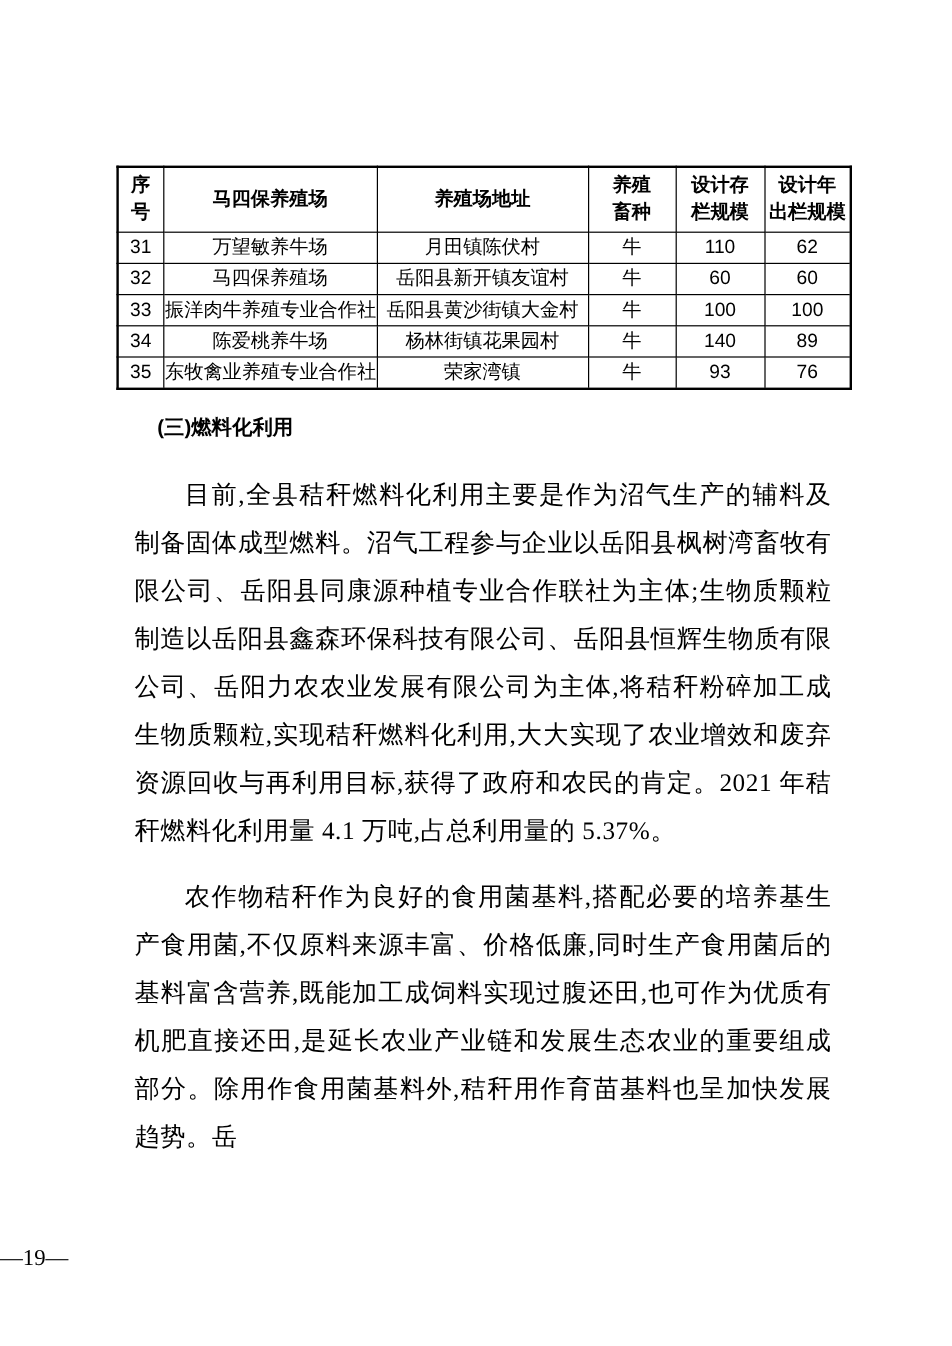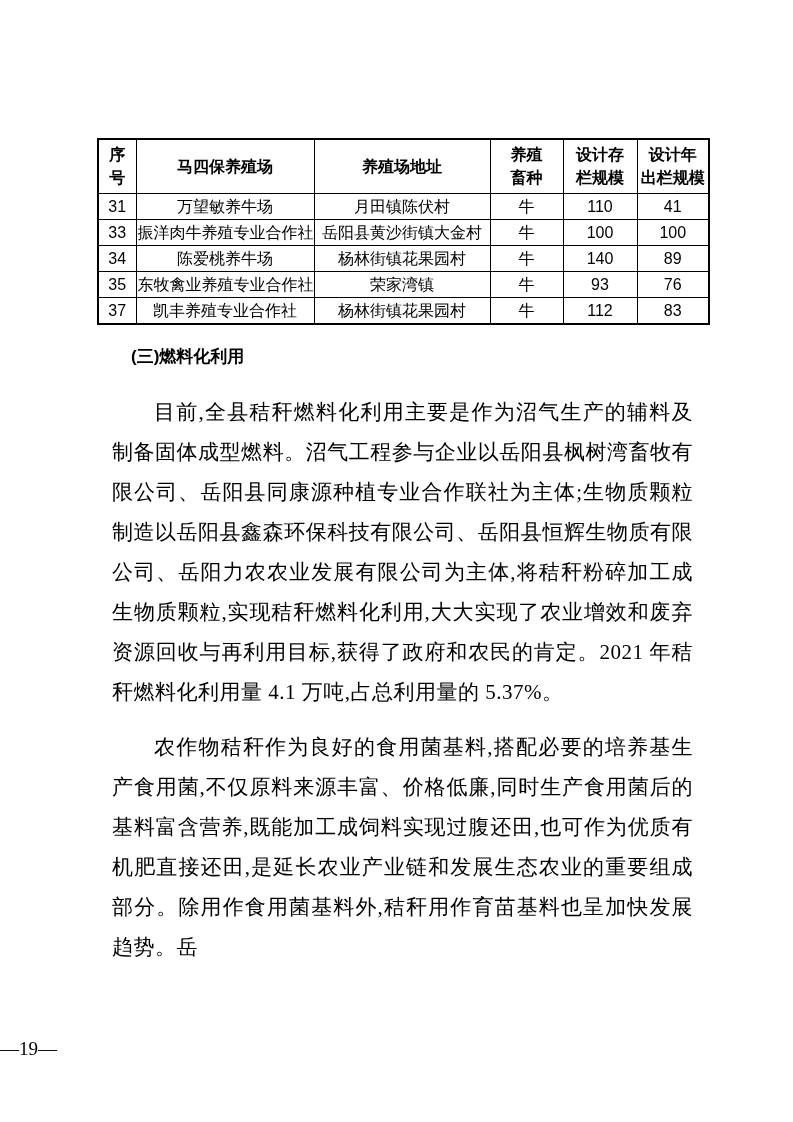--- a/index.html
+++ b/index.html
@@ -104,21 +104,29 @@
 出栏规模</th>
         </tr>
       </thead>
       <tbody>
         <tr>
           <td>31</td>
           <td>万望敏养牛场</td>
           <td>月田镇陈伏村</td>
           <td>牛</td>
           <td>110</td>
-          <td>41</td>
+          <td>62</td>
+        </tr>
+        <tr>
+          <td>32</td>
+          <td>马四保养殖场</td>
+          <td>岳阳县新开镇友谊村</td>
+          <td>牛</td>
+          <td>60</td>
+          <td>60</td>
         </tr>
         <tr>
           <td>33</td>
           <td>振洋肉牛养殖专业合作社</td>
           <td>岳阳县黄沙街镇大金村</td>
           <td>牛</td>
           <td>100</td>
           <td>100</td>
         </tr>
         <tr>
@@ -130,28 +138,20 @@
           <td>89</td>
         </tr>
         <tr>
           <td>35</td>
           <td>东牧禽业养殖专业合作社</td>
           <td>荣家湾镇</td>
           <td>牛</td>
           <td>93</td>
           <td>76</td>
         </tr>
-        <tr>
-          <td>37</td>
-          <td>凯丰养殖专业合作社</td>
-          <td>杨林街镇花果园村</td>
-          <td>牛</td>
-          <td>112</td>
-          <td>83</td>
-        </tr>
       </tbody>
     </table>
 
     <h3 class="section-heading">(三)燃料化利用</h3>
     <p class="body-paragraph">目前,全县秸秆燃料化利用主要是作为沼气生产的辅料及制备固体成型燃料。沼气工程参与企业以岳阳县枫树湾畜牧有限公司、岳阳县同康源种植专业合作联社为主体;生物质颗粒制造以岳阳县鑫森环保科技有限公司、岳阳县恒辉生物质有限公司、岳阳力农农业发展有限公司为主体,将秸秆粉碎加工成生物质颗粒,实现秸秆燃料化利用,大大实现了农业增效和废弃资源回收与再利用目标,获得了政府和农民的肯定。2021 年秸秆燃料化利用量 4.1 万吨,占总利用量的 5.37%。</p>
 
     <p class="body-paragraph">农作物秸秆作为良好的食用菌基料,搭配必要的培养基生产食用菌,不仅原料来源丰富、价格低廉,同时生产食用菌后的基料富含营养,既能加工成饲料实现过腹还田,也可作为优质有机肥直接还田,是延长农业产业链和发展生态农业的重要组成部分。除用作食用菌基料外,秸秆用作育苗基料也呈加快发展趋势。岳</p>
 
   </div>
 

